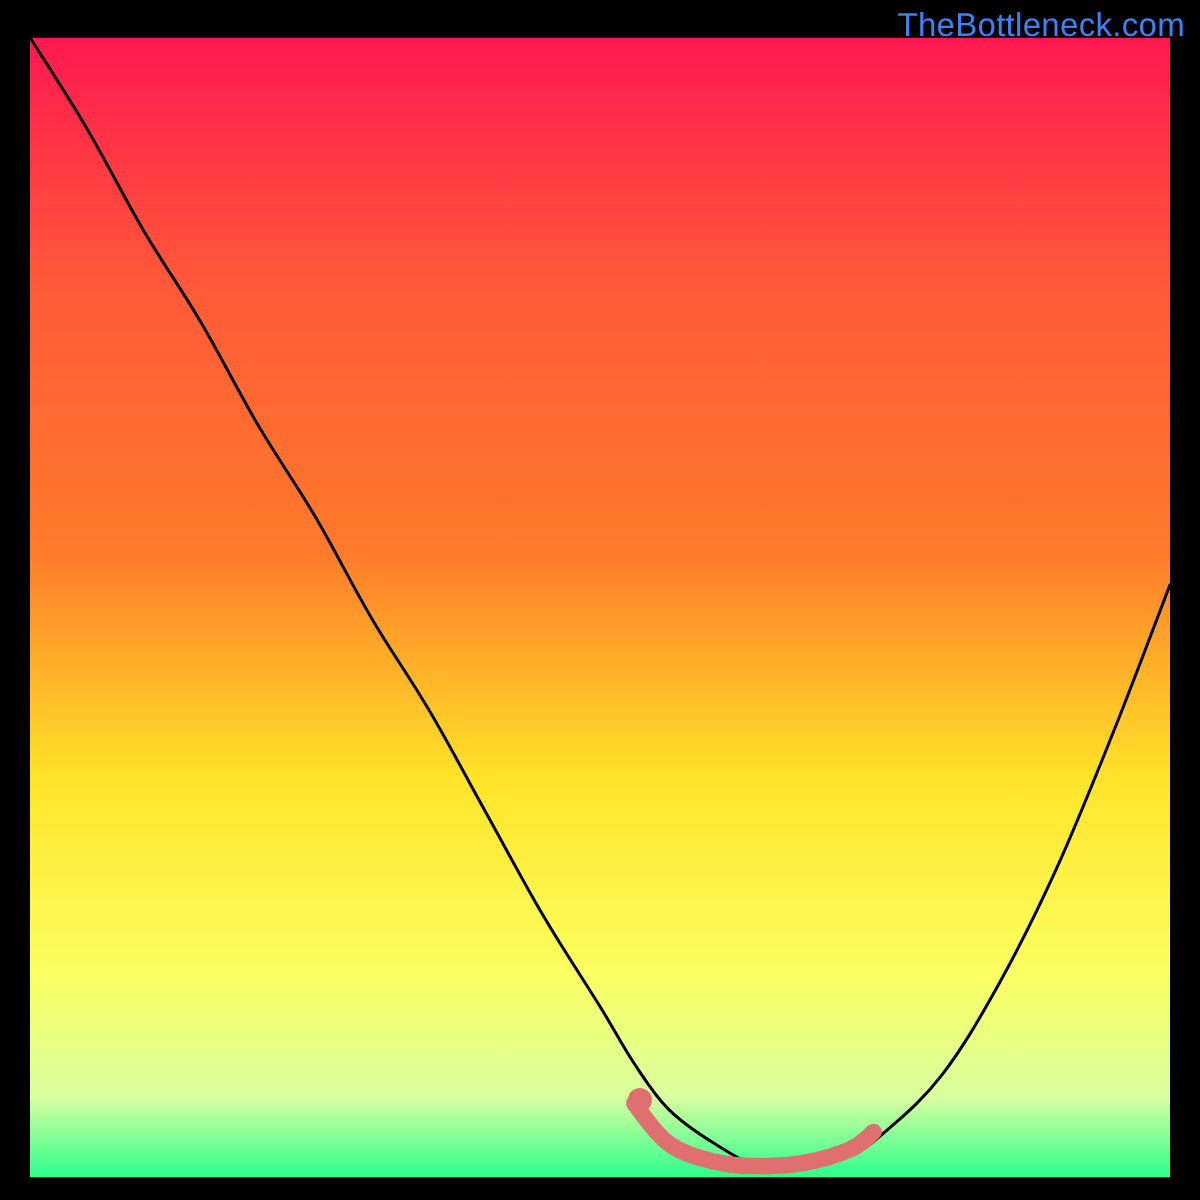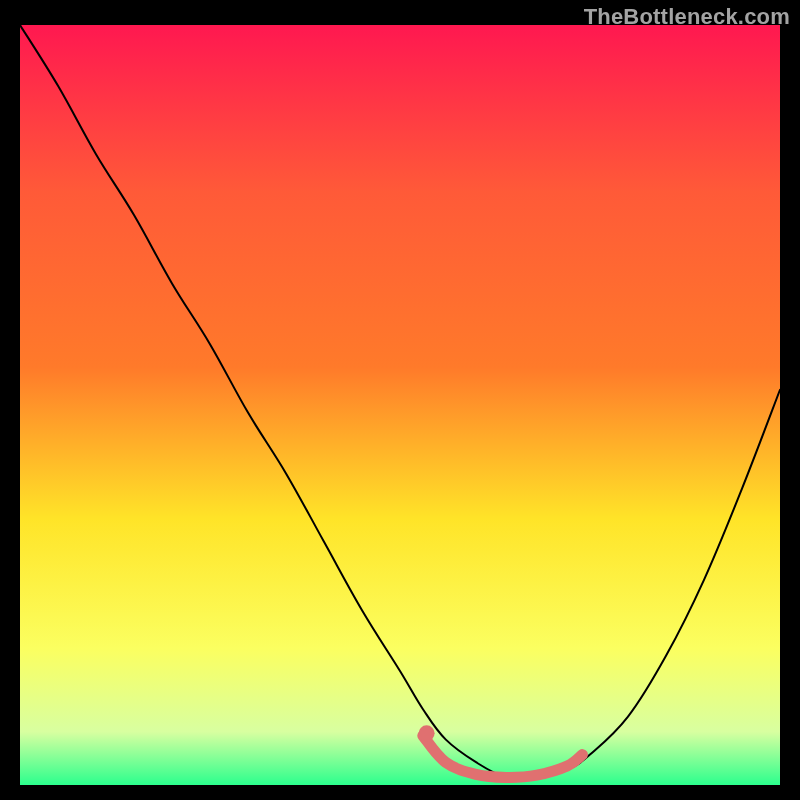--- a/index.html
+++ b/index.html
@@ -14,23 +14,23 @@
   .frame {
     position: relative;
     width: 800px;
     height: 800px;
     background: #000;
   }
   .watermark {
     position: absolute;
     top: 4px;
     right: 10px;
-    color: #a3a3a3;
+    color: #3b82f6;
     font-size: 22px;
-    font-weight: 700;
+    font-weight: 400;
     letter-spacing: 0.2px;
     z-index: 30;
   }
   .plot-wrap {
     position: absolute;
     left: 20px;
     top: 25px;
     width: 760px;
     height: 760px;
   }

